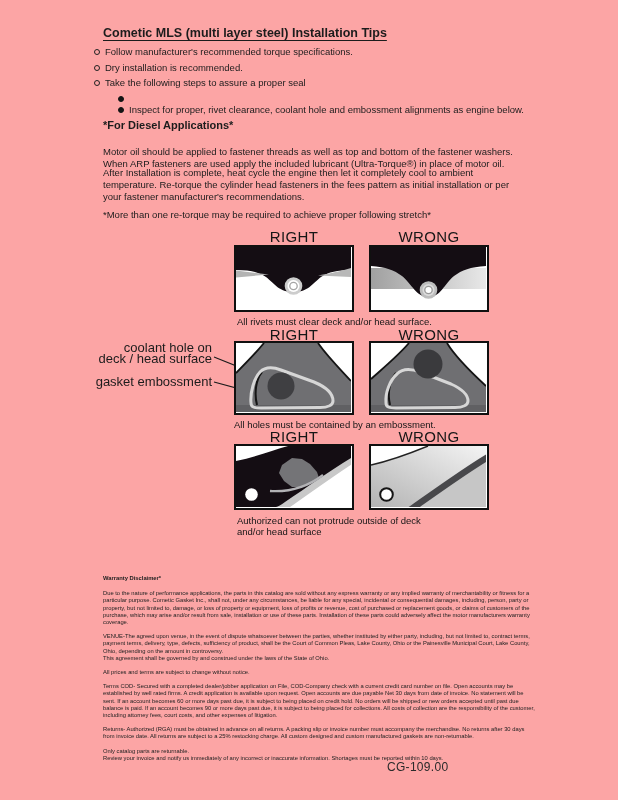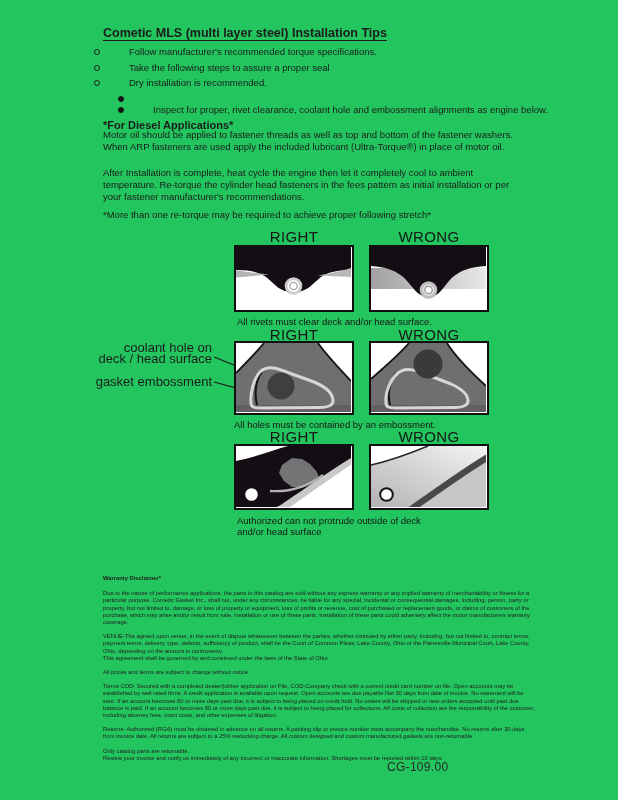--- a/index.html
+++ b/index.html
@@ -1,24 +1,24 @@
 <!DOCTYPE html>
 <html><head>
 <meta charset="utf-8">
 <style>
   html,body{margin:0;padding:0;background:#fff;}
-  .page{position:relative;width:618px;height:800px;background:#22c55e;overflow:hidden;
+  .page{position:relative;width:618px;height:800px;background:#fca5a5;overflow:hidden;
         font-family:"Liberation Sans",sans-serif;color:#1c1c1c;}
   .abs{position:absolute;}
 
   
   .title{left:103px;top:26px;font-size:12.5px;font-weight:bold;
          text-decoration:underline;text-underline-offset:3px;}
   .bullets{left:94px;top:44px;width:460px;font-size:9.5px;}
-  .b-row{display:flex;line-height:15.5px;gap:24px;}
+  .b-row{display:flex;line-height:15.5px;}
   .b-row.sub{margin-left:24px;}
   .b-dot{flex:0 0 auto;width:4px;height:4px;border:1px solid #222;border-radius:50%;
          margin:5.2px 5px 0 0;}
   .b-row.sub .b-dot{background:#141414;border-color:#141414;}
 
   
   .diesel-h{left:103px;top:119px;font-size:11px;font-weight:bold;}
   .para{left:103px;width:420px;font-size:9.5px;line-height:11.8px;}
 
   
@@ -44,37 +44,37 @@
 
   <div class="abs title">Cometic MLS (multi layer steel) Installation Tips</div>
 
   <div class="abs bullets">
     <div class="b-row">
       <span class="b-dot"></span>
       <span>Follow manufacturer's recommended torque specifications.</span>
     </div>
     <div class="b-row">
       <span class="b-dot"></span>
+      <span>Dry installation is recommended.</span>
+    </div>
+    <div class="b-row">
+      <span class="b-dot"></span>
       <span>Take the following steps to assure a proper seal</span>
     </div>
-    <div class="b-row">
-      <span class="b-dot"></span>
-      <span>Dry installation is recommended.</span>
-    </div>
     <div class="b-row sub">
       <span class="b-dot"></span>
     </div>
     <div class="b-row sub">
       <span class="b-dot"></span>
       <span>Inspect for proper, rivet clearance, coolant hole and embossment alignments as engine below.</span>
     </div>
   </div>
 
   <div class="abs diesel-h">*For Diesel Applications*</div>
-  <div class="abs para" style="top:129px;">Motor oil should be applied to fastener threads as well as top and bottom of the fastener washers. When ARP fasteners are used apply the included lubricant (Ultra-Torque®) in place of motor oil.</div>
+  <div class="abs para" style="top:146px;">Motor oil should be applied to fastener threads as well as top and bottom of the fastener washers. When ARP fasteners are used apply the included lubricant (Ultra-Torque®) in place of motor oil.</div>
   <div class="abs para" style="top:167px;">After Installation is complete, heat cycle the engine then let it completely cool to ambient temperature. Re-torque the cylinder head fasteners in the fees pattern as initial installation or per your fastener manufacturer's recommendations.</div>
   <div class="abs para" style="top:209px;">*More than one re-torque may be required to achieve proper following stretch*</div>
 
   <div class="abs dlabel" style="left:234px;top:228px;">RIGHT</div>
   <div class="abs dlabel" style="left:369px;top:228px;">WRONG</div>
 
   <div class="abs panel" style="left:234px;top:245px;height:67px;">
     <svg width="115" height="62" viewBox="0 0 115 62">
       <path d="M0,0 H115 V23 C101,23 93,25 85,30 C76,37 72,45 57.5,45 C43,45 39,37 30,30 C22,25 14,23 0,23 Z" fill="#140d13"></path>
       <path d="M0,23.5 L33,27.5 L0,30.5 Z" fill="#b3b3b3"></path>

